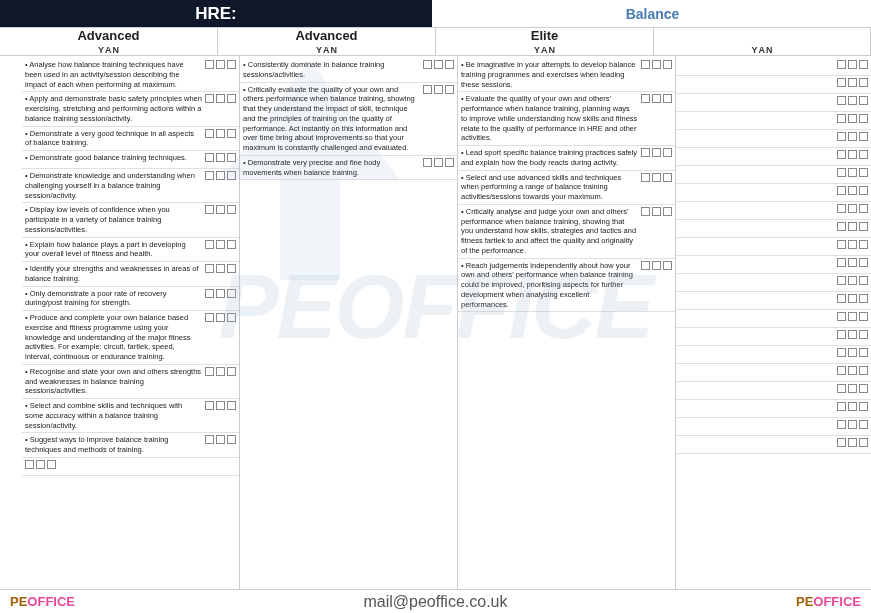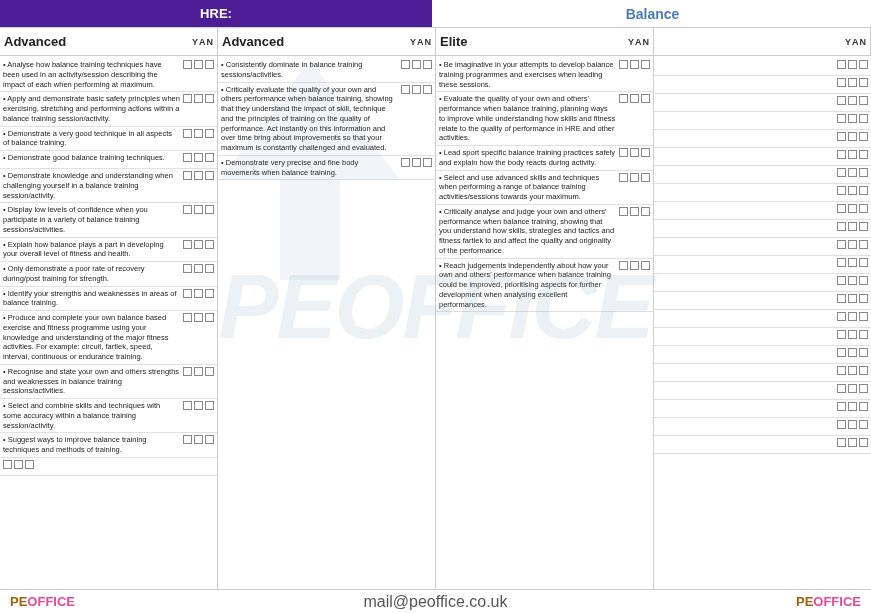--- a/index.html
+++ b/index.html
@@ -49,23 +49,23 @@
 
     
     .main-header {
       display: flex;
       height: 28px;
       background: #fff;
       border-bottom: 1px solid #ccc;
     }
     .header-hre {
       width: 434px;
-      background: #4c1d95;
+      background: #0f172a;
       color: white;
-      font-size: 13px;
+      font-size: 17px;
       font-weight: bold;
       text-align: center;
       line-height: 28px;
       border-right: 2px solid #fff;
     }
     .header-balance {
       flex: 1;
       background: #fff;
       color: #4a7cb5;
       font-size: 14px;
@@ -81,20 +81,21 @@
       border-bottom: 1px solid #ccc;
     }
     .col-header {
       display: flex;
       align-items: center;
       justify-content: space-between;
       padding: 0 4px;
       border-right: 1px solid #ccc;
       font-size: 13px;
       font-weight: bold;
+      flex-direction: column;
     }
     .col-header .title {
       font-size: 13px;
       font-weight: bold;
       color: #222;
     }
     .col-1 { width: 218px; }
     .col-2 { width: 218px; }
     .col-3 { width: 218px; }
     .col-4 { flex: 1; }
@@ -107,21 +108,21 @@
     }
 
     .column {
       border-right: 1px solid #ccc;
       overflow-y: auto;
       font-size: 7.5px;
       color: #222;
       padding: 2px 0;
     }
     .column:last-child { border-right: none; }
-    .col-w1 { width: 218px; }
+    .col-w1 { width: 218px; margin-left: 22px; }
     .col-w2 { width: 218px; }
     .col-w3 { width: 218px; }
     .col-w4 { flex: 1; }
 
     .row-item {
       display: flex;
       align-items: flex-start;
       border-bottom: 1px solid #e0e0e0;
       padding: 2px 3px;
       min-height: 18px;
@@ -325,33 +326,33 @@
             <div class="triple-stack">
               <div class="box-row">
                 <div class="box"></div>
                 <div class="box"></div>
                 <div class="box"></div>
               </div>
             </div>
           </div>
         </div>
         <div class="row-item">
+          <div class="text-part">• Identify your strengths and weaknesses in areas of balance training.</div>
+          <div class="boxes">
+            <div class="triple-stack">
+              <div class="box-row">
+                <div class="box"></div>
+                <div class="box"></div>
+                <div class="box"></div>
+              </div>
+            </div>
+          </div>
+        </div>
+        <div class="row-item">
           <div class="text-part">• Only demonstrate a poor rate of recovery during/post training for strength.</div>
-          <div class="boxes">
-            <div class="triple-stack">
-              <div class="box-row">
-                <div class="box"></div>
-                <div class="box"></div>
-                <div class="box"></div>
-              </div>
-            </div>
-          </div>
-        </div>
-        <div class="row-item">
-          <div class="text-part">• Identify your strengths and weaknesses in areas of balance training.</div>
           <div class="boxes">
             <div class="triple-stack">
               <div class="box-row">
                 <div class="box"></div>
                 <div class="box"></div>
                 <div class="box"></div>
               </div>
             </div>
           </div>
         </div>

